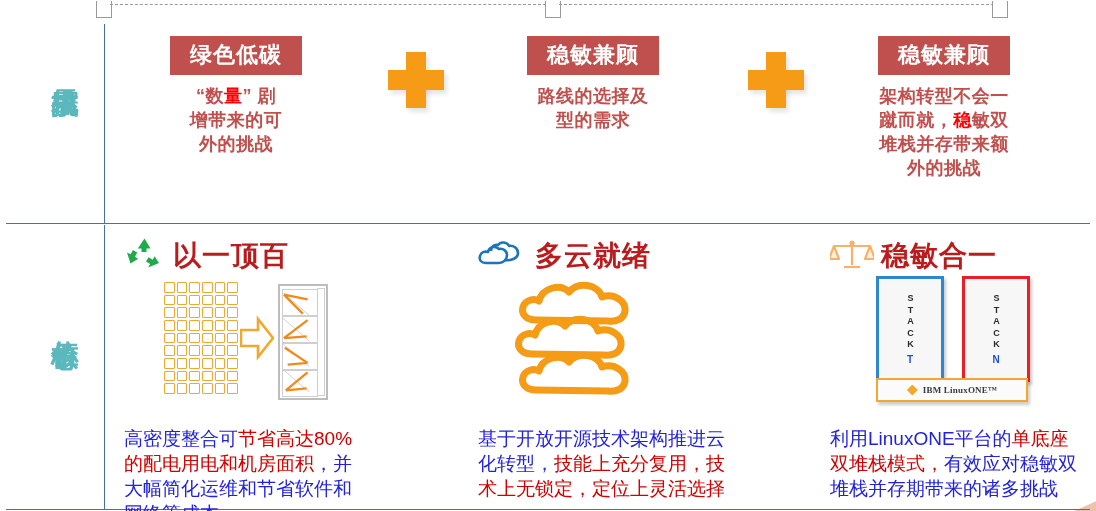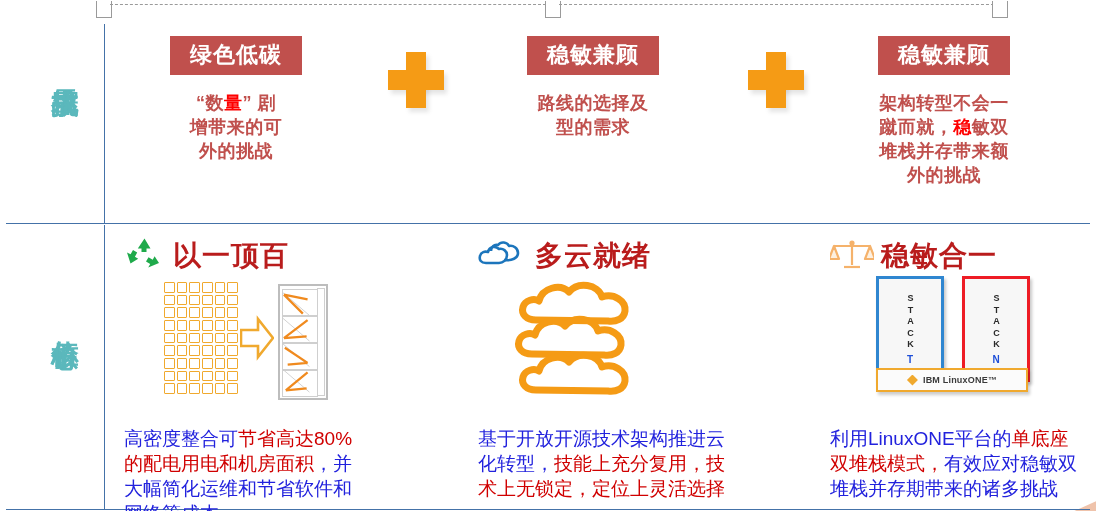--- a/index.html
+++ b/index.html
@@ -69,21 +69,21 @@
   .chal.c2{left:527px;}
   .chal.c3{left:878px;}
   .chal .banner{
     background:#c0504d;color:#ffffff;
     font-weight:bold;font-size:22px;line-height:1;
     padding:8px 6px 9px;
     letter-spacing:1px;
     white-space:nowrap;
   }
   .chal .body{
-    margin-top:16px;
+    margin-top:9px;
     color:#c0504d;
     font-weight:bold;
     font-size:18px;
     line-height:24px;
     letter-spacing:.5px;
   }
   .chal .body .hi{color:#ff0000;}
 
   
   .plus{position:absolute;top:52px;width:56px;height:56px;}
@@ -146,24 +146,24 @@
   .stackart .col.n{left:100px;border:3px solid #ee1c25;}
   .stackart .col .word{
     writing-mode:vertical-rl;text-orientation:upright;
     font-size:9px;font-weight:bold;letter-spacing:1.5px;color:#2a2a2a;
     line-height:1;
   }
   .stackart .col .tag{margin-top:4px;font-size:10px;font-weight:bold;}
   .stackart .col.t .tag{color:#1f4fd8;}
   .stackart .col.n .tag{color:#1f4fd8;}
   .stackart .base{
-    position:absolute;left:14px;top:92px;width:148px;height:20px;
+    position:absolute;left:14px;top:102px;width:148px;height:20px;
     background:#fbfbfb;border:2px solid #f0a92e;
     box-shadow:2px 3px 3px rgba(0,0,0,.20);
-    display:flex;align-items:center;justify-content:center;gap:5px;
+    display:flex;align-items:center;justify-content:center;gap:5px;font-family:Liberation Serif, serif;
   }
   .stackart .base .lz{width:11px;height:11px;background:#f0a92e;
     clip-path:polygon(50% 0,100% 50%,50% 100%,0 50%);}
   .stackart .base .lbl{font-size:9px;font-weight:bold;color:#3a3a3a;letter-spacing:.2px;}
 </style>
 </head>
 <body>
 
 <div id="slide">
 

